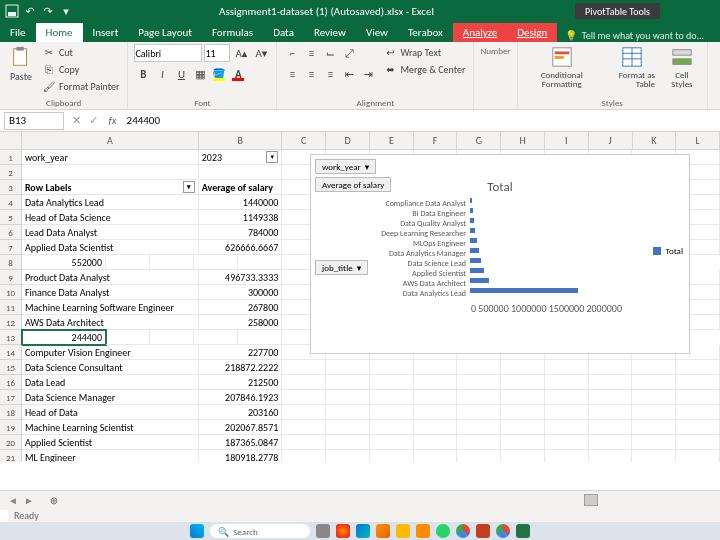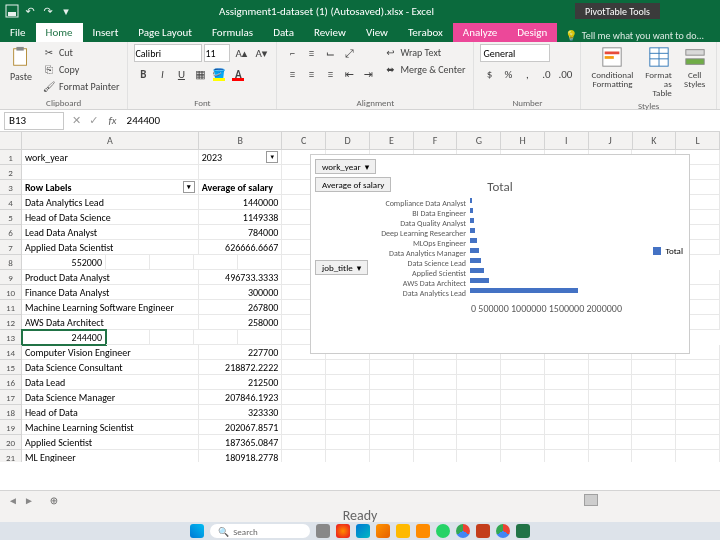--- a/index.html
+++ b/index.html
@@ -7,21 +7,21 @@
 
 .titlebar { display:flex; background:#0b6a3d; color:#fff; height:22px; align-items:center; }
 .qat { display:flex; gap:2px; padding:0 4px; align-items:center; }
 .qat-btn { width:16px; height:16px; display:flex; align-items:center; justify-content:center; opacity:.9; }
 .title-txt { flex:1; text-align:center; font-size:11px; }
 .ctx-tab { background:#3b3b3b; color:#fff; font-size:10px; padding:2px 10px; height:16px; display:flex; align-items:center; margin-top:0; }
 
 .ribbon-tabs { display:flex; background:#0b6a3d; color:#fff; height:20px; align-items:flex-end; font-size:11px; }
 .rtab { padding:3px 10px; cursor:pointer; }
 .rtab.active { background:#fff; color:#217346; }
-.rtab.ctx { background:#ec4899; }
+.rtab.ctx { background:#ef4444;text-decoration:underline; }
 .tell { font-size:10px; opacity:.85; display:flex; align-items:center; gap:4px; padding:0 8px; }
 
 .ribbon { background:#f3f2f1; border-bottom:1px solid #d4d4d4; height:68px; display:flex; font-size:10px; color:#444; }
 .rgroup { border-right:1px solid #e1e1e1; padding:2px 6px 1px 6px; display:flex; flex-direction:column; justify-content:space-between; }
 .rgroup-label { text-align:center; font-size:9px; color:#666; padding-top:1px; }
 .rg-body { display:flex; gap:4px; align-items:flex-start; }
 .vstack { display:flex; flex-direction:column; gap:1px; }
 .mini { font-size:10px; display:flex; align-items:center; gap:3px; white-space:nowrap; padding:1px 2px; }
 .iconbox { width:14px; height:14px; display:inline-flex; align-items:center; justify-content:center; }
 .bigbtn { display:flex; flex-direction:column; align-items:center; gap:2px; padding:2px 4px; font-size:10px; }
@@ -65,21 +65,21 @@
 .jtfilter { position:absolute; left:4px; top:105px; }
 
 .tabs { position:absolute; bottom:30px; left:0; right:0; height:20px; background:#f3f2f1; border-top:1px solid #d4d4d4; display:flex; align-items:center; font-size:10px; }
 .tabs .nav { padding:0 8px; color:#888; display:flex; gap:6px; }
 .stab { padding:2px 12px; border:1px solid #ccc; border-bottom:none; background:#fff; margin-right:-1px; color:#444; }
 .stab.active { background:#fff; border-bottom:2px solid #217346; font-weight:bold; }
 .addtab { padding:0 8px; color:#666; }
 .hscroll { position:absolute; right:16px; width:120px; height:14px; background:#f3f2f1; top:3px; }
 .hscroll .thumb { position:absolute; left:0; width:14px; height:12px; background:#cdcdcd; border:1px solid #a0a0a0; }
 
-.status { position:absolute; bottom:18px; left:0; right:0; height:12px; background:#f3f2f1; font-size:14px; color:#666; padding:0 6px; line-height:12px;text-align:center; }
+.status { position:absolute; bottom:18px; left:8px; right:0; height:12px; background:#f3f2f1; font-size:10px; color:#666; padding:0 6px; line-height:12px; }
 
 .taskbar { position:absolute; bottom:0; left:0; right:0; height:18px; background:#dde3ea; display:flex; align-items:center; justify-content:center; gap:6px; }
 .tb-ic { width:14px; height:14px; border-radius:3px; }
 .search { display:flex; align-items:center; background:#fff; border-radius:10px; height:14px; padding:0 8px; gap:4px; font-size:9px; color:#666; width:100px; }
 svg { display:block; }
 </style>
 </head>
 <body>
 
 <div class="titlebar">
@@ -196,30 +196,20 @@
           </div>
         <div class="mini">
             <span class="iconbox">⬌</span>
             <span>Merge &amp; Center</span>
           </div>
       </div>
     </div>
     <div class="rgroup-label">Alignment</div>
   </div>
   <div class="rgroup">
-    <div class="vstack" style="gap:3px">
-      <input class="nfmt" value="General" style="">
-      <div class="btnrow">
-          <span class="sq">$</span>
-          <span class="sq">%</span>
-          <span class="sq">,</span>
-          <span class="sq">.0</span>
-          <span class="sq">.00</span>
-        </div>
-    </div>
     <div class="rgroup-label">Number</div>
   </div>
   <div class="rgroup">
     <div class="rg-body">
       <div class="bigbtn">
           <svg class="ic" viewBox="0 0 24 24">
             <rect x="2" y="2" width="20" height="20" fill="#fff" stroke="#888"></rect>
             <rect x="4" y="6" width="16" height="3" fill="#e74c3c"></rect>
             <rect x="4" y="11" width="10" height="3" fill="#f39c12"></rect>
           </svg>
@@ -526,21 +516,21 @@
         <div class="cell" style="width: 44px;"></div>
         <div class="cell" style="width: 44px;"></div>
         <div class="cell" style="width: 44px;"></div>
         <div class="cell" style="width: 44px;"></div>
         <div class="cell" style="width: 44px;"></div>
         <div class="cell" style="width: 44px;"></div>
       </div>
       <div class="row">
         <div class="rh">18</div>
   <div class="cell colA ">Head of Data</div>
-  <div class="cell colB  " style="">323330</div>
+  <div class="cell colB  " style="">203160</div>
         <div class="cell" style="width: 44px;"></div>
         <div class="cell" style="width: 44px;"></div>
         <div class="cell" style="width: 44px;"></div>
         <div class="cell" style="width: 44px;"></div>
         <div class="cell" style="width: 44px;"></div>
         <div class="cell" style="width: 44px;"></div>
         <div class="cell" style="width: 44px;"></div>
         <div class="cell" style="width: 44px;"></div>
         <div class="cell" style="width: 44px;"></div>
         <div class="cell" style="width: 44px;"></div>

